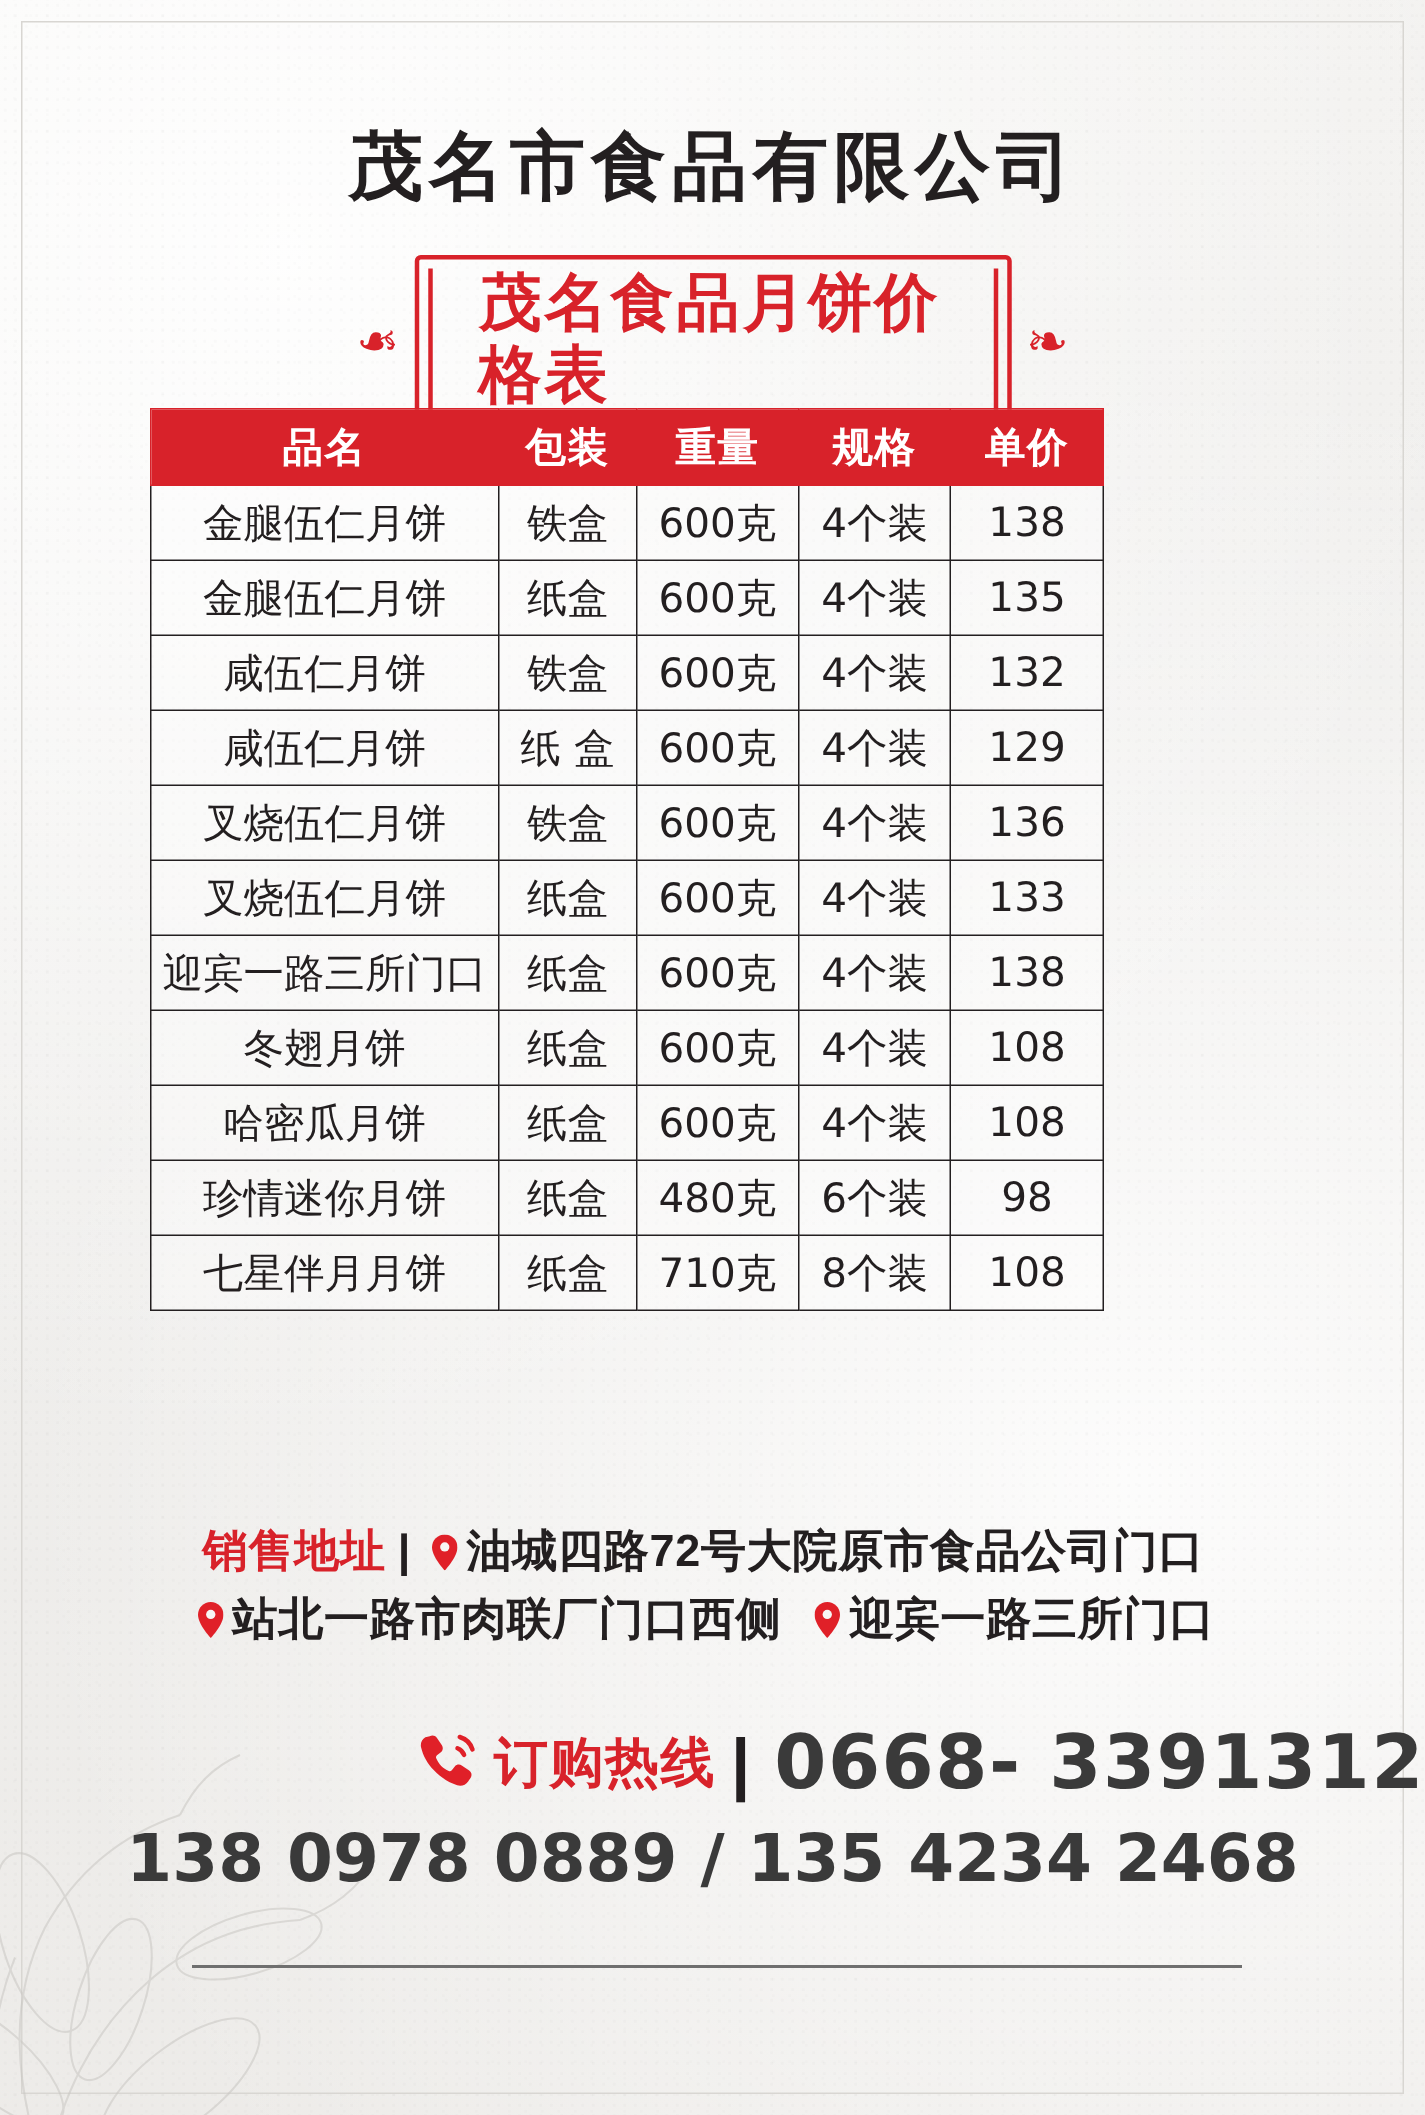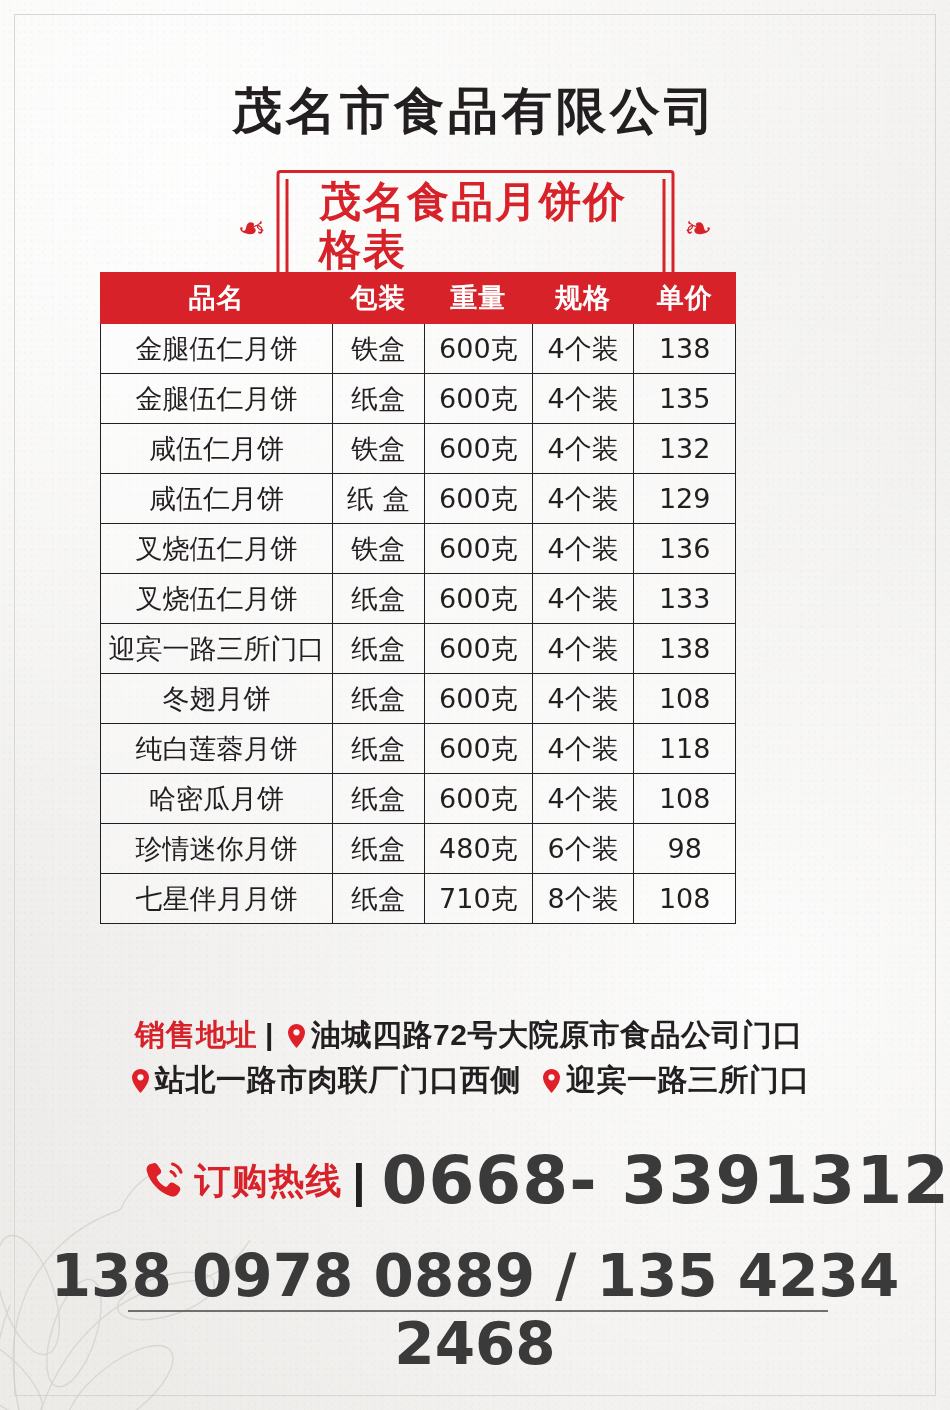--- a/index.html
+++ b/index.html
@@ -214,30 +214,30 @@
     letter-spacing: 1px;
   }
   .hotline-divider {
     font-size: 46px;
     color: #231f20;
     font-weight: bold;
     margin: 0 8px 0 2px;
   }
   .hotline-number {
     font-family: "DejaVu Sans", "Liberation Sans", sans-serif;
-    font-size: 66px;
+    font-size: 50px;
     font-weight: bold;
     color: #3a3a3a;
     letter-spacing: 1px;
     line-height: 1;
   }
   .hotline-row2 {
-    margin-top: 28px;
+    margin-top: 12px;
     font-family: "DejaVu Sans", "Liberation Sans", sans-serif;
-    font-size: 58px;
+    font-size: 44px;
     font-weight: bold;
     color: #3a3a3a;
     letter-spacing: 0px;
   }
   .hotline-rule {
     position: absolute;
     top: 1310px;
     left: 128px;
     width: 700px;
     height: 2px;
@@ -342,27 +342,20 @@
           <td>600克</td>
           <td>4个装</td>
           <td>138</td>
         </tr>
         <tr>
           <td>冬翅月饼</td>
           <td>纸盒</td>
           <td>600克</td>
           <td>4个装</td>
           <td>108</td>
-        </tr>
-        <tr>
-          <td>纯白莲蓉月饼</td>
-          <td>纸盒</td>
-          <td>600克</td>
-          <td>4个装</td>
-          <td>118</td>
         </tr>
         <tr>
           <td>哈密瓜月饼</td>
           <td>纸盒</td>
           <td>600克</td>
           <td>4个装</td>
           <td>108</td>
         </tr>
         <tr>
           <td>珍情迷你月饼</td>

